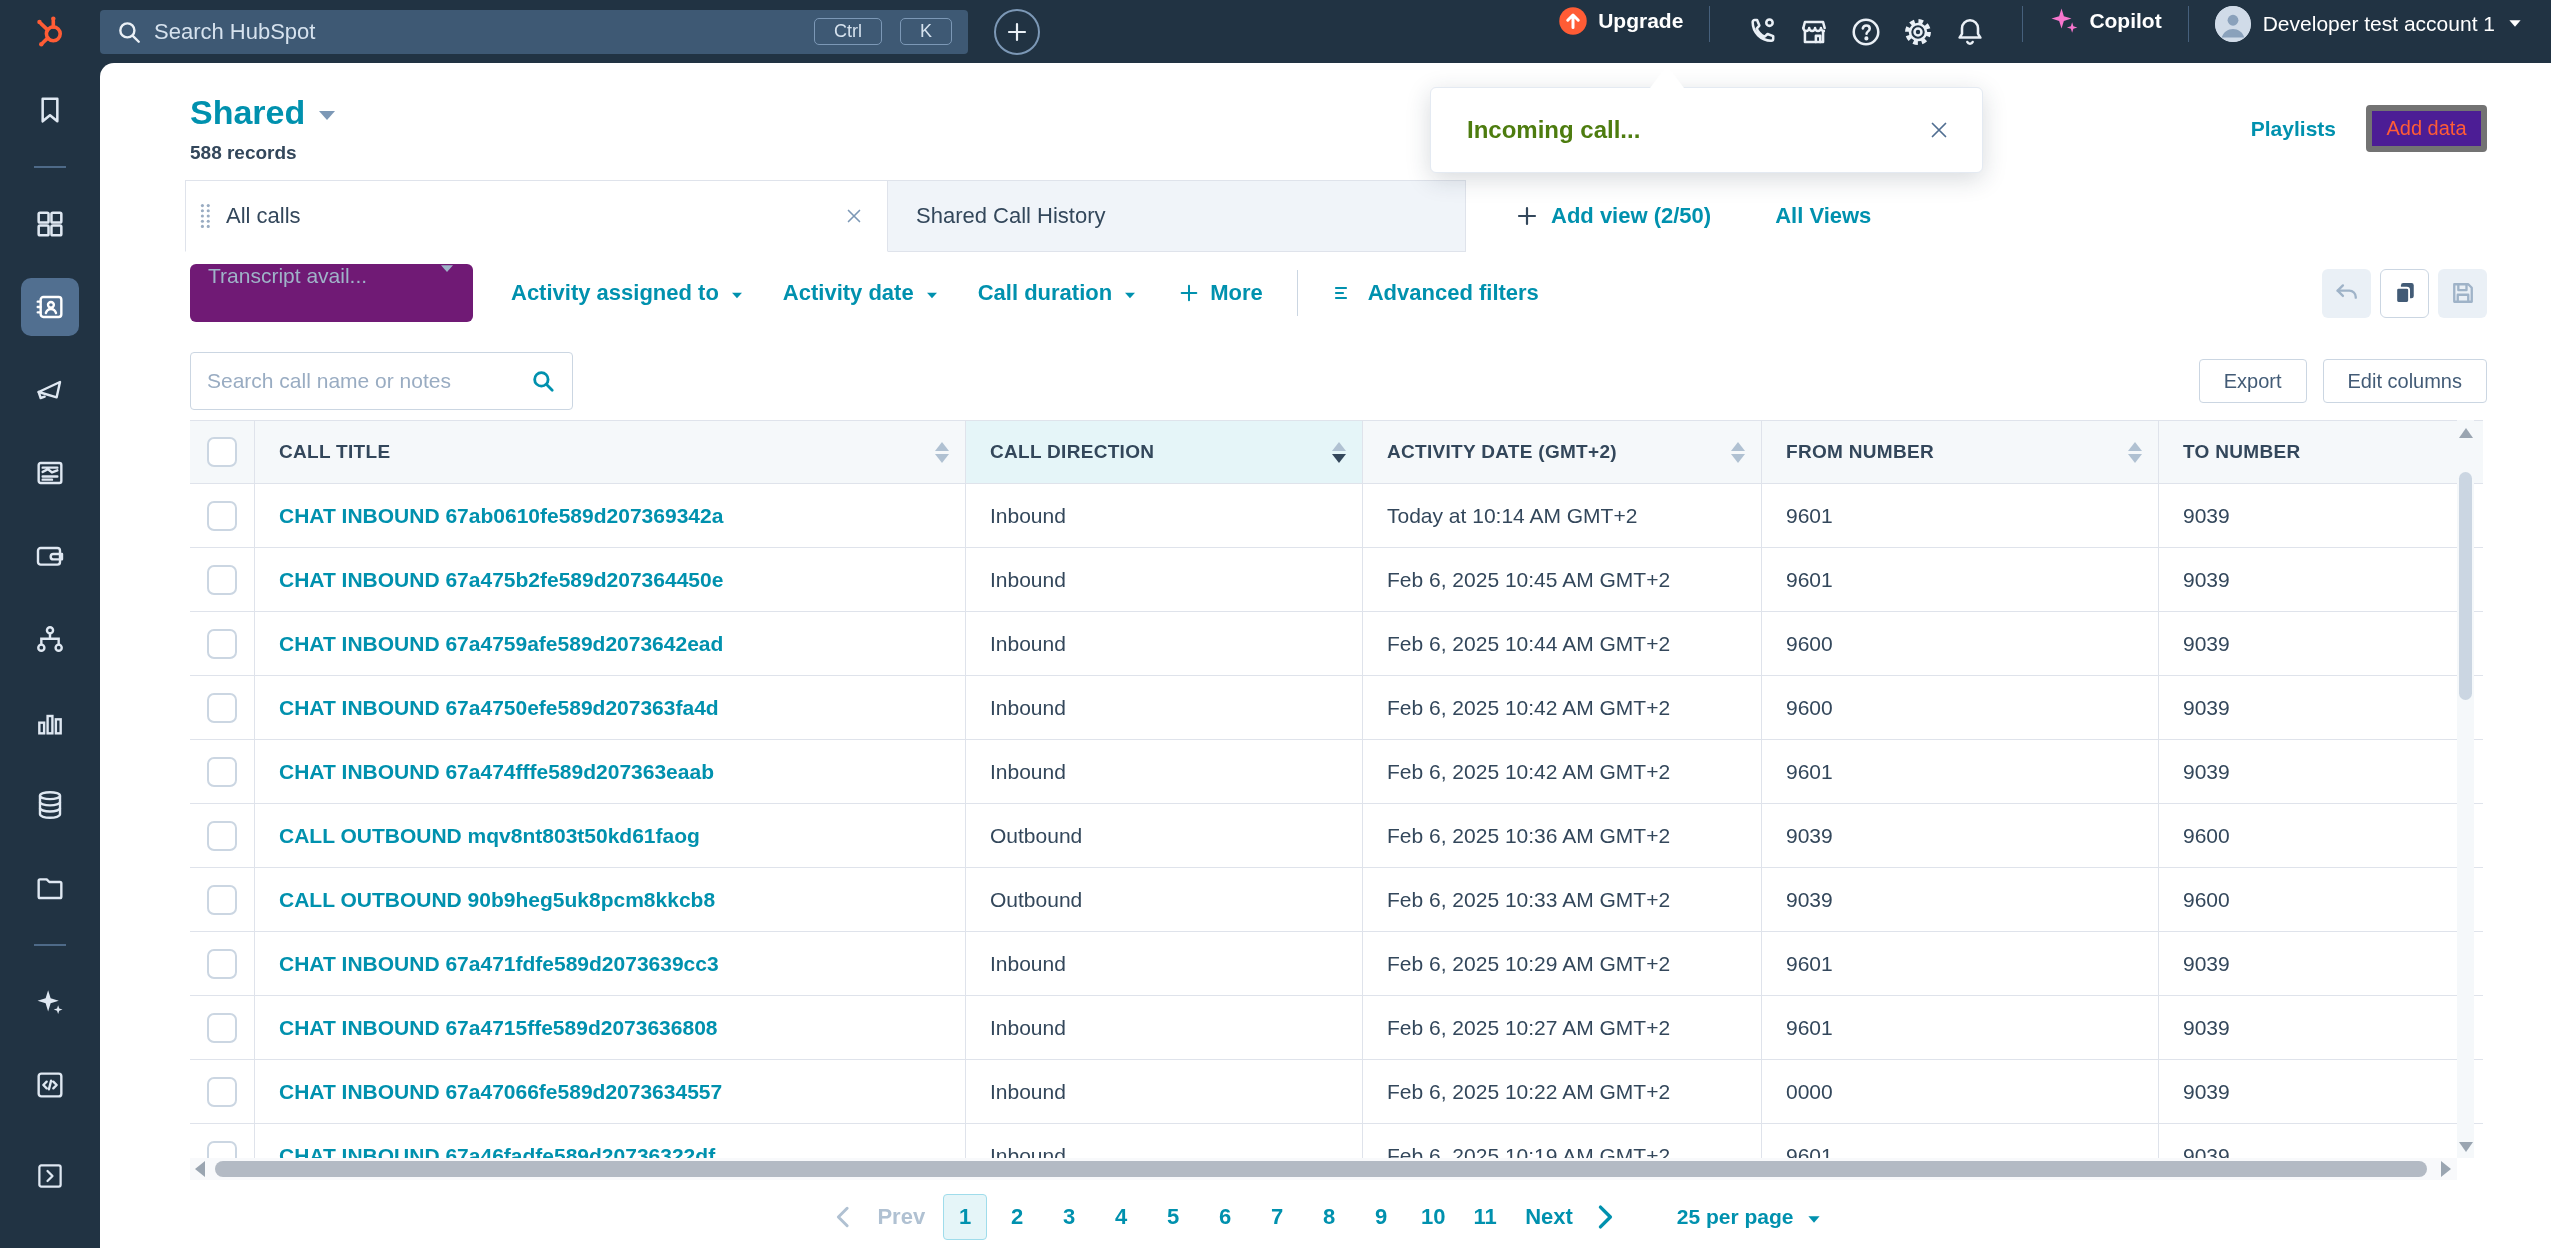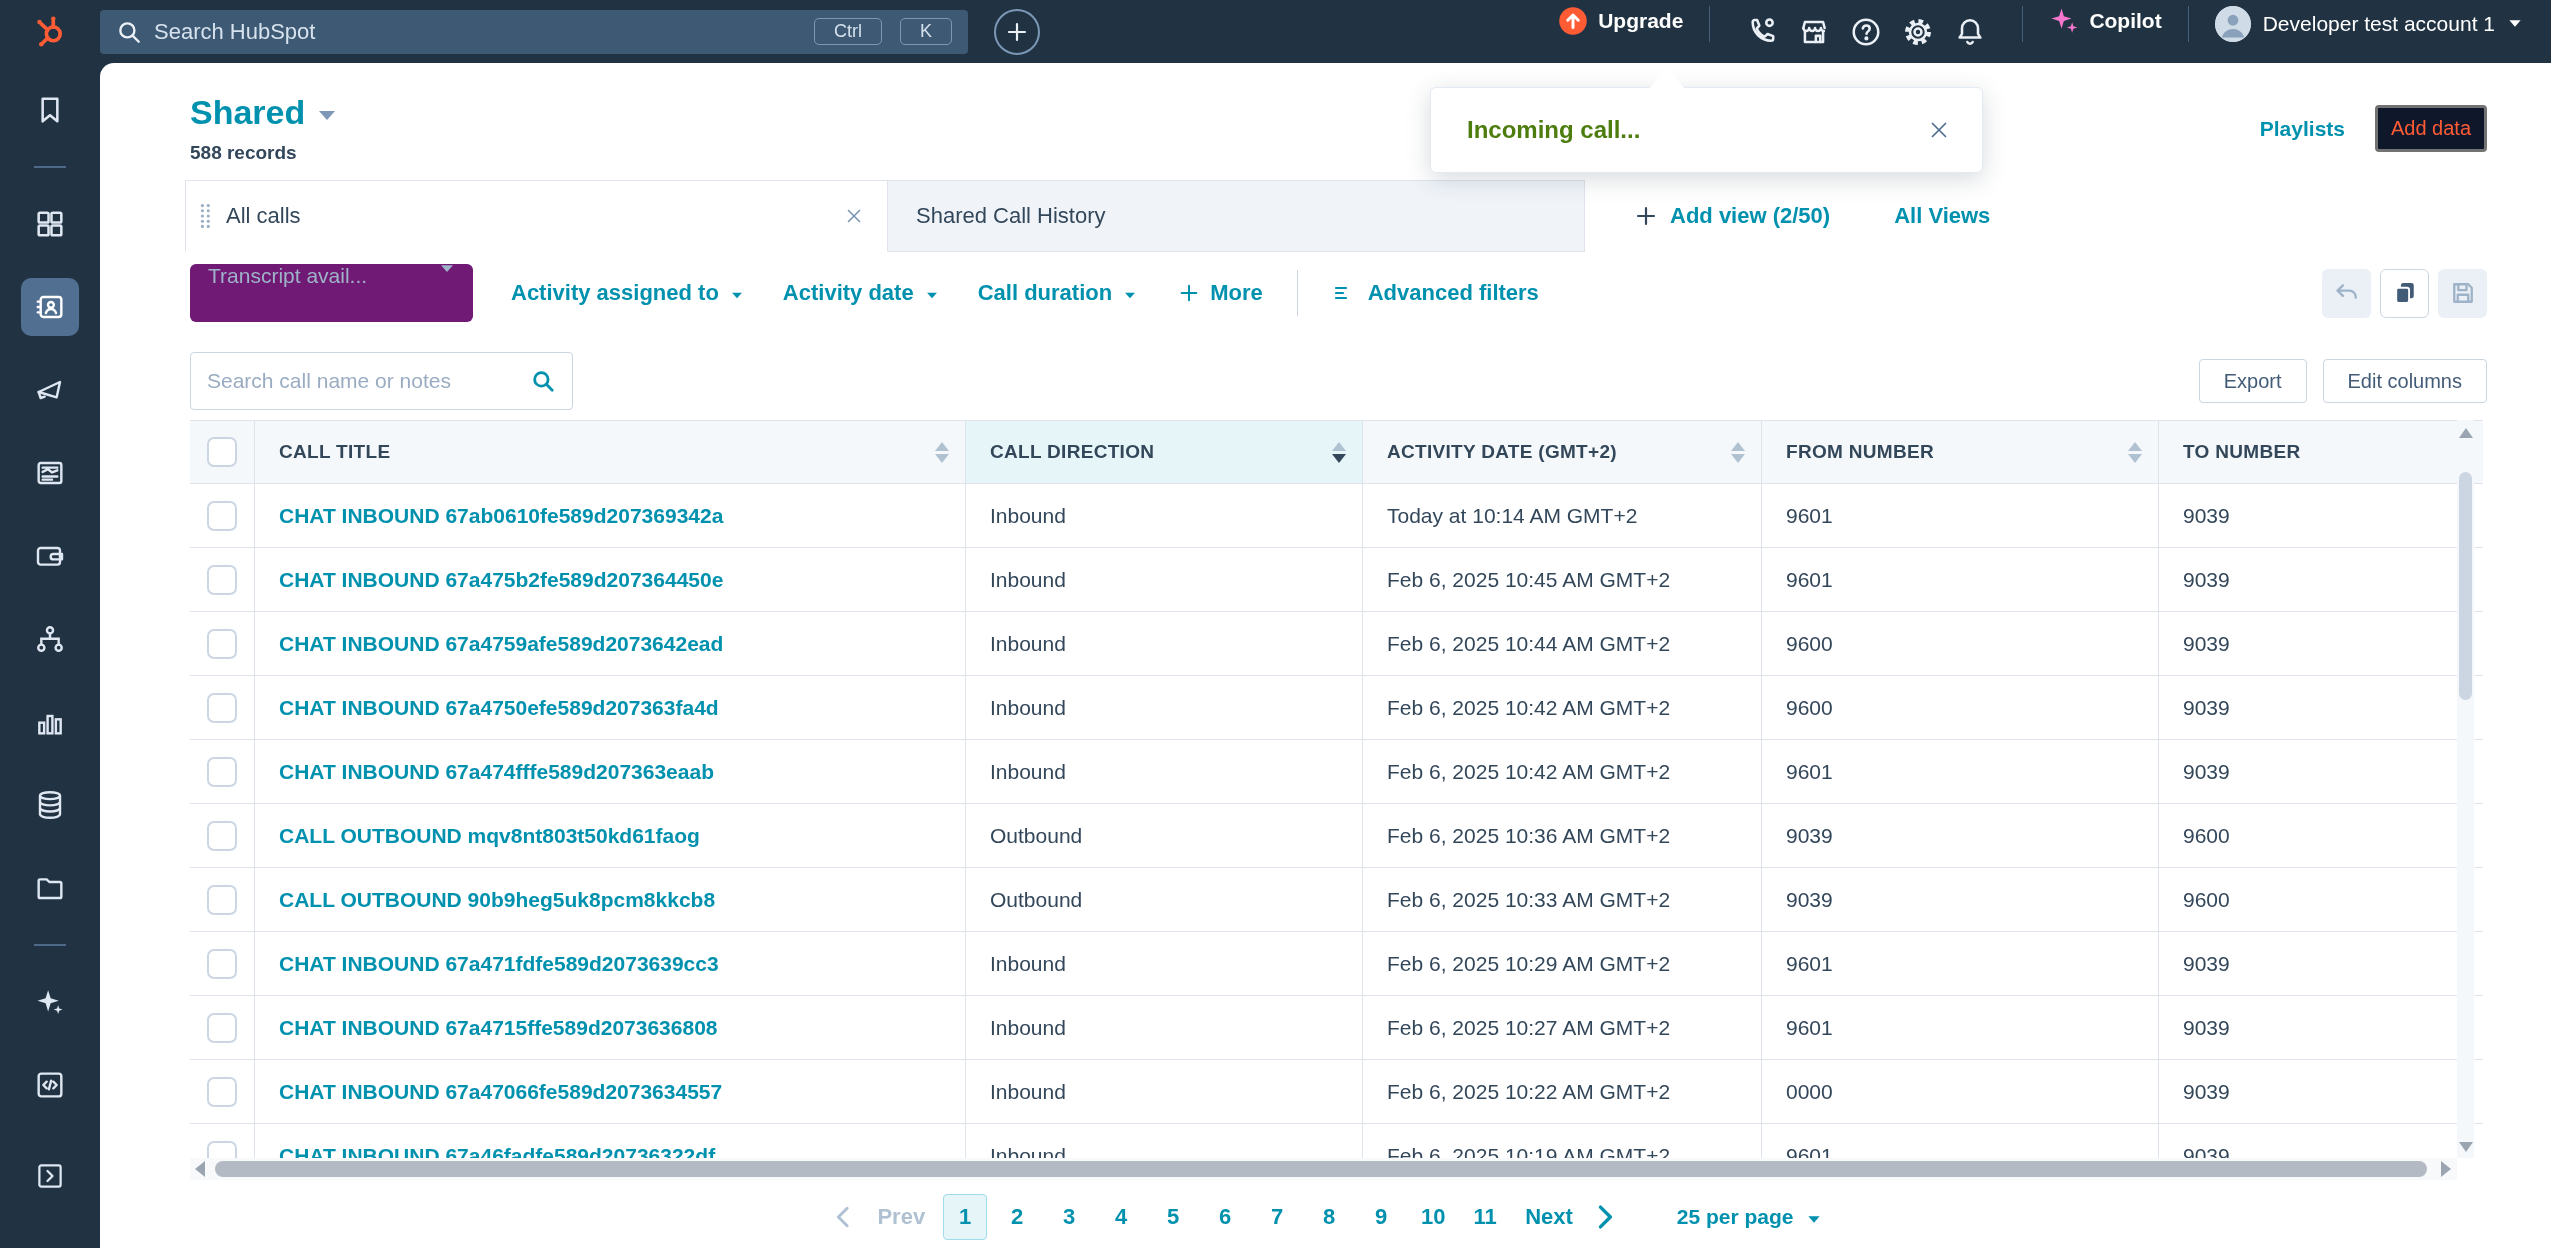--- a/index.html
+++ b/index.html
@@ -48,41 +48,41 @@
   .main { position:absolute; left:100px; top:63px; right:0; bottom:0;
     background:#ffffff; border-top-left-radius:14px; overflow:hidden; }
 
   .page-head { position:absolute; left:90px; right:64px; top:30px; display:flex; }
   .title-wrap { display:flex; align-items:center; gap:14px; }
   .page-title { font-size:34px; font-weight:bold; color:#0091ae; }
   .title-caret { border-top-color:#7c98b6; margin-top:6px; }
   .records { font-size:19px; font-weight:bold; color:#33475b; margin-top:10px; }
   .head-right { margin-left:auto; display:flex; align-items:center; gap:30px; }
   .playlists { font-size:21px; font-weight:bold; color:#0091ae; }
-  .add-data { width:112px; height:47px; border:3px solid #737373; border-radius:4px;
-    color:#ff5c35; font-size:20px; background:#0f172a; display:flex; align-items:center;
+  .add-data { width:121px; height:47px; border:6px solid #737373; border-radius:4px;
+    color:#ff5c35; font-size:20px; background:#4c1d95; display:flex; align-items:center;
     justify-content:center; font-family:inherit; }
 
   
   .popover { position:absolute; left:1430px; top:87px; width:553px; height:86px;
     background:#fff; border:1px solid #e4eaf2; border-radius:6px; z-index:60;
     box-shadow:0 6px 24px rgba(33,51,67,.18); display:flex; align-items:center; padding:0 30px 0 36px; }
   .popover::before { content:''; position:absolute; top:-23px; left:219px; width:0; height:0;
     border-left:17px solid transparent; border-right:17px solid transparent;
     border-bottom:23px solid #fff; }
   .popover-title { font-size:24px; font-weight:bold; color:#4d7c0f; }
   .popover-close { margin-left:auto; color:#506e91; }
 
   
   .tabs-row { position:absolute; left:85px; top:117px; right:64px; height:72px;
     display:flex; align-items:stretch; }
   .vtab { display:flex; align-items:center; font-size:22px; color:#33475b;
     border:1px solid #dfe3eb; }
   .vtab.active { width:703px; background:#fff; border-bottom-color:#fff; padding:0 22px 0 12px; }
-  .vtab.inactive { width:697px; background:#f0f4f9; border-left:none; padding:0 22px 0 28px; }
+  .vtab.inactive { width:578px; background:#f0f4f9; border-left:none; padding:0 22px 0 28px; }
   .vtab .tab-label { margin-left:14px; }
   .vtab.inactive .tab-label { margin-left:0; }
   .tab-close { margin-left:auto; color:#7c98b6; }
   .add-view { display:flex; align-items:center; gap:12px; margin-left:49px;
     font-size:22px; font-weight:bold; color:#0091ae; }
   .all-views { margin-left:64px; display:flex; align-items:center;
     font-size:22px; font-weight:bold; color:#0091ae; }
 
   
   .filter-bar { position:absolute; left:90px; top:200px; right:64px; height:60px;

